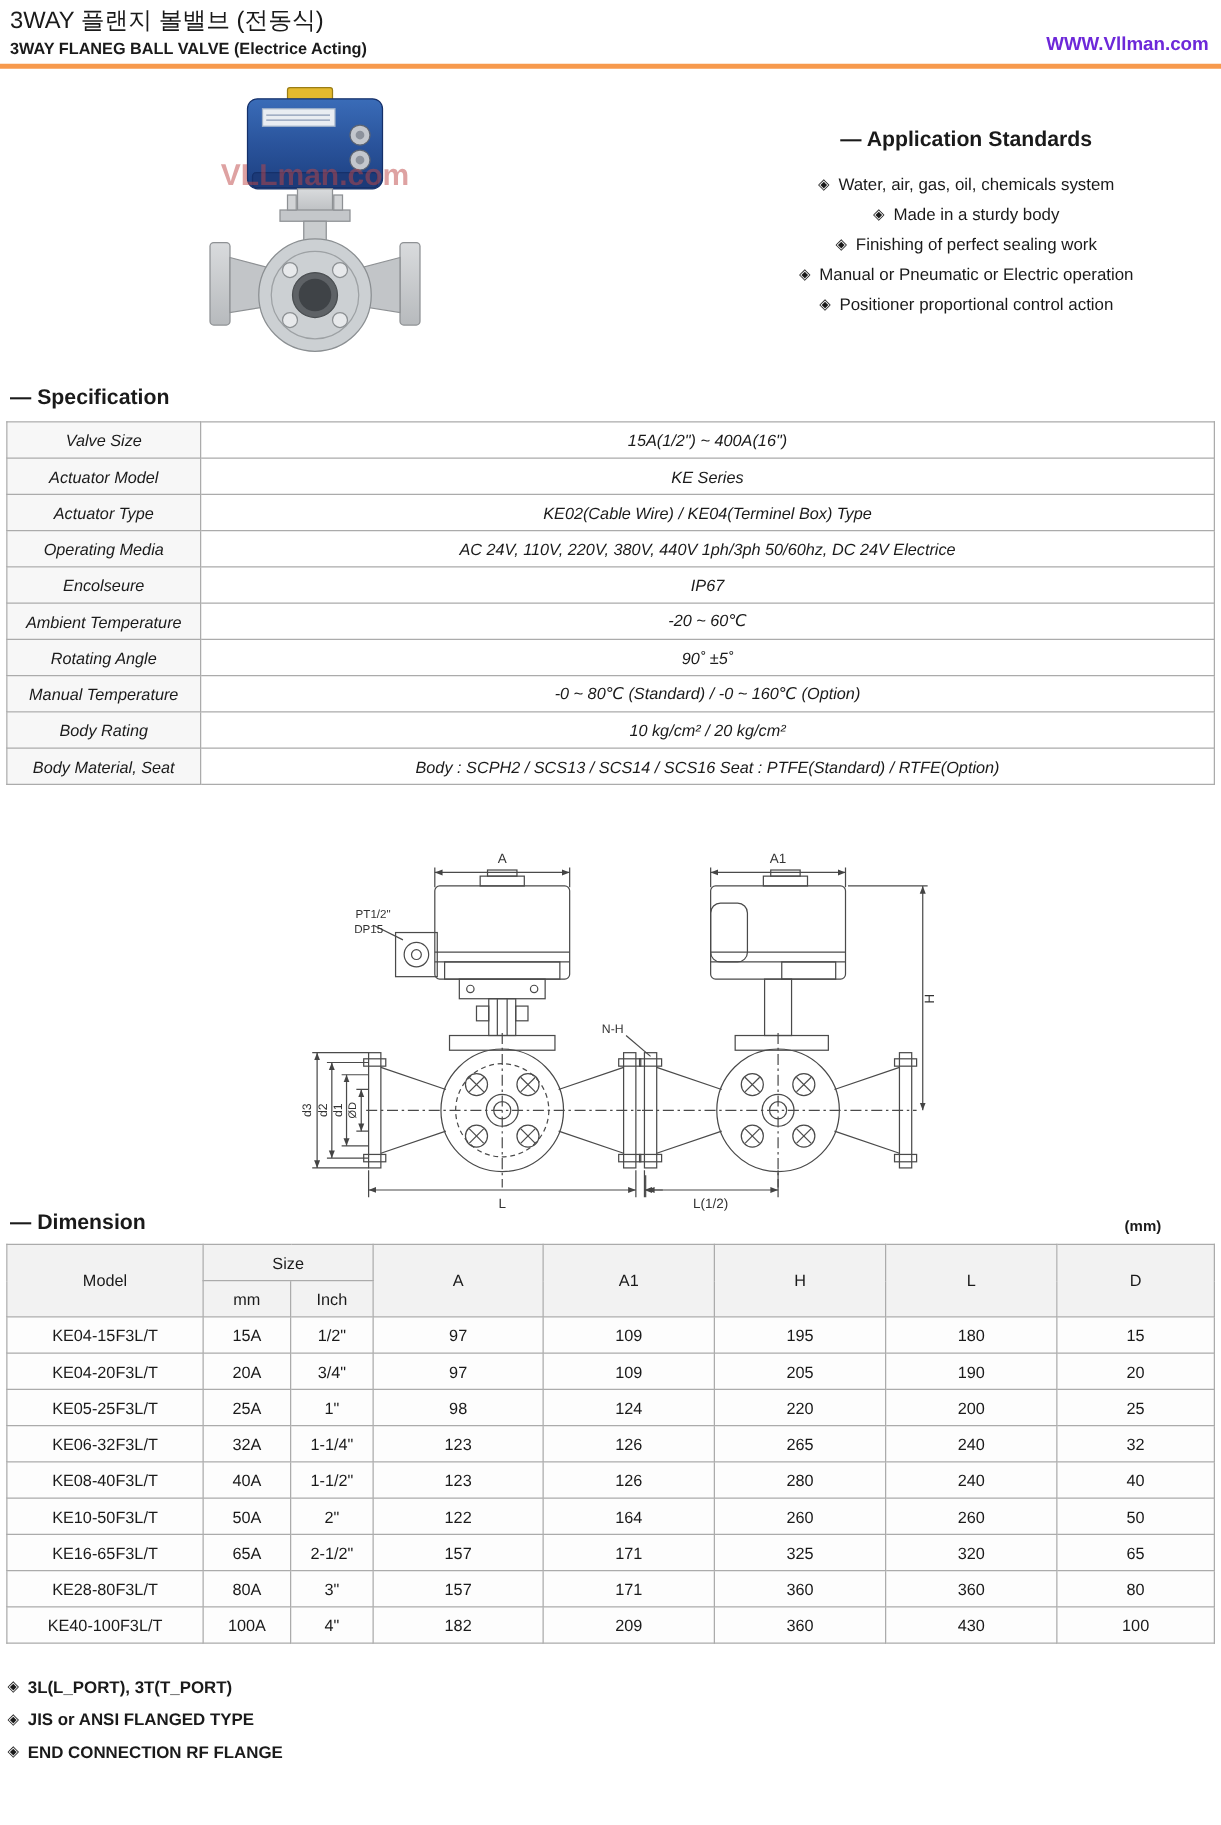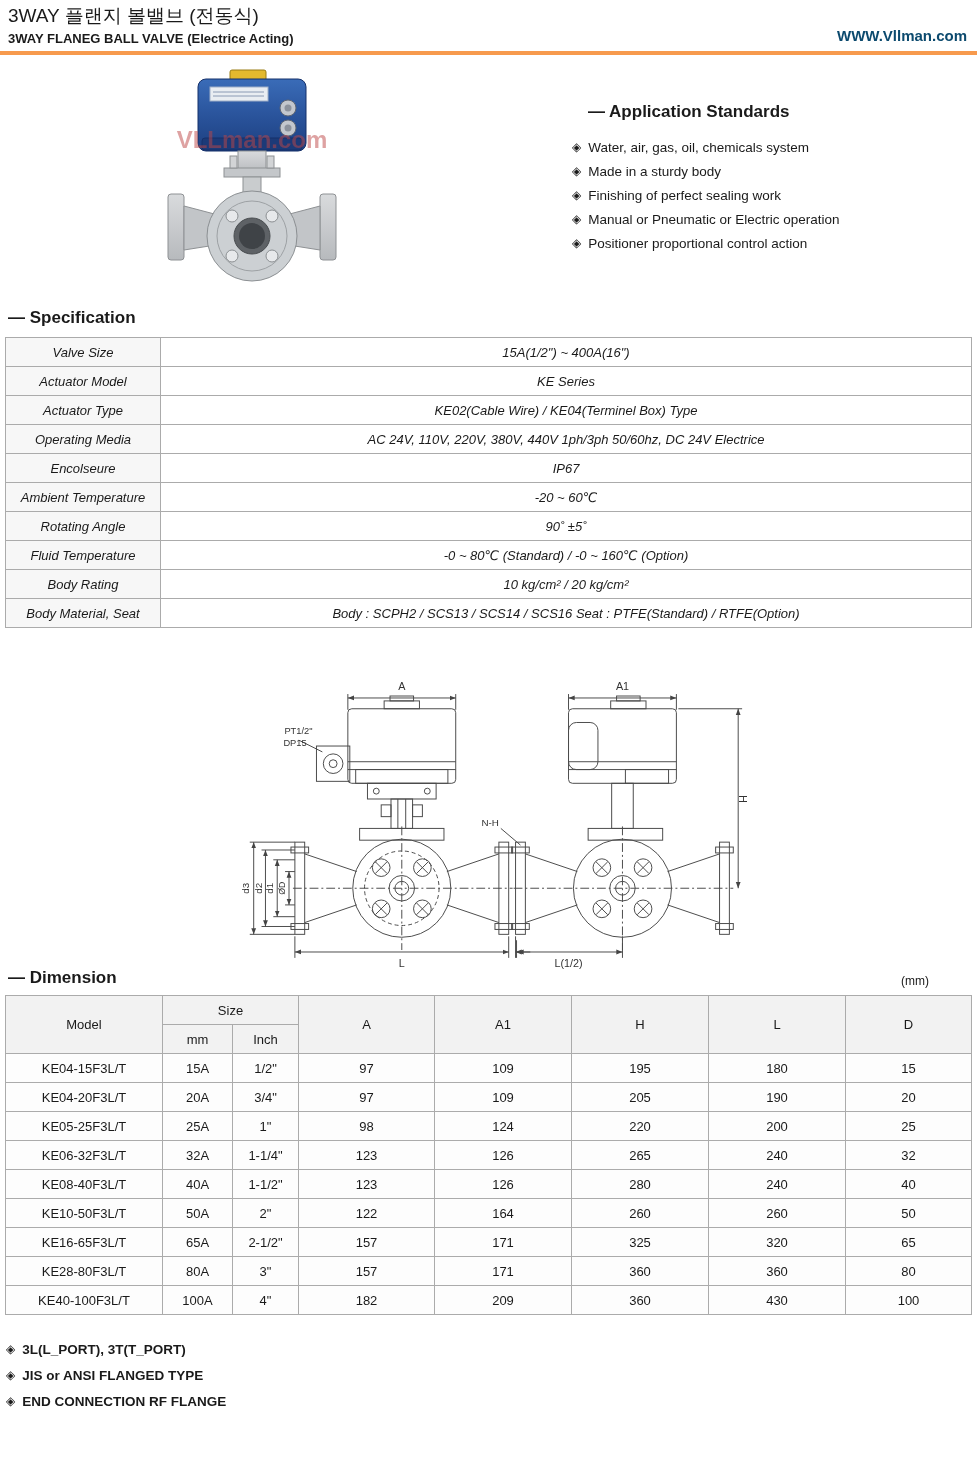--- a/index.html
+++ b/index.html
@@ -2,46 +2,46 @@
 <html><head>
 <meta charset="utf-8">
 <style>
   html,body{margin:0;padding:0;background:#ffffff;}
   body{font-family:"Liberation Sans","DejaVu Sans",sans-serif;color:#1a1a1a;}
   .page{position:relative;width:977px;height:1460px;background:#fff;overflow:hidden;}
 
   
   .title-ko{position:absolute;top:3px;left:8px;font-size:19px;font-weight:normal;letter-spacing:0px;}
   .title-en{position:absolute;top:31px;left:8px;font-size:13px;font-weight:bold;}
-  .website{position:absolute;top:27px;right:10px;font-size:15px;font-weight:bold;color:#0c4a6e;text-decoration:none;}
+  .website{position:absolute;top:27px;right:10px;font-size:15px;font-weight:bold;color:#6d28d9;text-decoration:none;}
   .orange-rule{position:absolute;top:51px;left:0;width:977px;height:4px;background:#f79a4d;}
 
   
   .photo-wrap{position:absolute;top:68px;left:150px;width:205px;height:230px;}
   .app-block{position:absolute;top:102px;left:572px;width:402px;}
-  .app-heading{font-size:17px;font-weight:bold;margin:0 0 14px 16px;}
-  .app-list{margin:0;padding:0;list-style:none;}
+  .app-heading{font-size:17px;font-weight:bold;margin:0 0 14px 0;text-align:center;}
+  .app-list{margin:0;padding:0;list-style:none;text-align:center;}
   .app-list li{font-size:13.5px;line-height:24px;}
   .bullet{font-size:12px;margin-right:7px;position:relative;top:-1px;}
 
   
   .sec-heading{position:absolute;left:8px;font-size:17px;font-weight:bold;}
 
   
   table{border-collapse:collapse;table-layout:fixed;}
   .spec-table{position:absolute;top:337px;left:5px;width:967px;border:1px solid #999;font-style:italic;}
   .spec-table th,.spec-table td{border:1px solid #ababab;height:28px;font-size:13px;padding:0 4px;overflow:hidden;white-space:nowrap;}
   .spec-table th{background:#f7f7f7;font-weight:normal;text-align:center;}
   .spec-table td{text-align:center;background:#fff;}
 
   .dim-table{position:absolute;top:995px;left:5px;width:967px;border:1px solid #999;}
   .dim-table th,.dim-table td{border:1px solid #ababab;font-size:13px;font-weight:normal;text-align:center;padding:0 2px;overflow:hidden;white-space:nowrap;}
   .dim-table th{background:#f2f2f2;height:28px;margin-left:48px;}
   .dim-table td{height:28px;background:#fdfdfd;}
-  .dim-unit{position:absolute;top:974px;right:48px;font-size:12px;font-weight:normal;}
+  .dim-unit{position:absolute;top:974px;right:48px;font-size:12px;font-weight:bold;}
 
   
   .drawing-wrap{position:absolute;top:678px;left:238px;width:510px;height:292px;}
 
   
   .notes{position:absolute;top:1337px;left:6px;}
   .notes div{font-size:13.5px;font-weight:bold;line-height:25px;}
 
   svg text{font-family:"Liberation Sans","DejaVu Sans",sans-serif;}
 </style>
@@ -144,21 +144,21 @@
         </tr>
     <tr>
           <th>Ambient Temperature</th>
           <td>-20 ~ 60℃</td>
         </tr>
     <tr>
           <th>Rotating Angle</th>
           <td>90˚ ±5˚</td>
         </tr>
     <tr>
-          <th>Fluid Temperature</th>
+          <th>Manual Temperature</th>
           <td>-0 ~ 80℃ (Standard)  /  -0 ~ 160℃ (Option)</td>
         </tr>
     <tr>
           <th>Body Rating</th>
           <td>10 kg/cm²  /  20 kg/cm²</td>
         </tr>
     <tr>
           <th>Body Material, Seat</th>
           <td>Body : SCPH2 / SCS13 / SCS14 / SCS16      Seat : PTFE(Standard) / RTFE(Option)</td>
         </tr>

